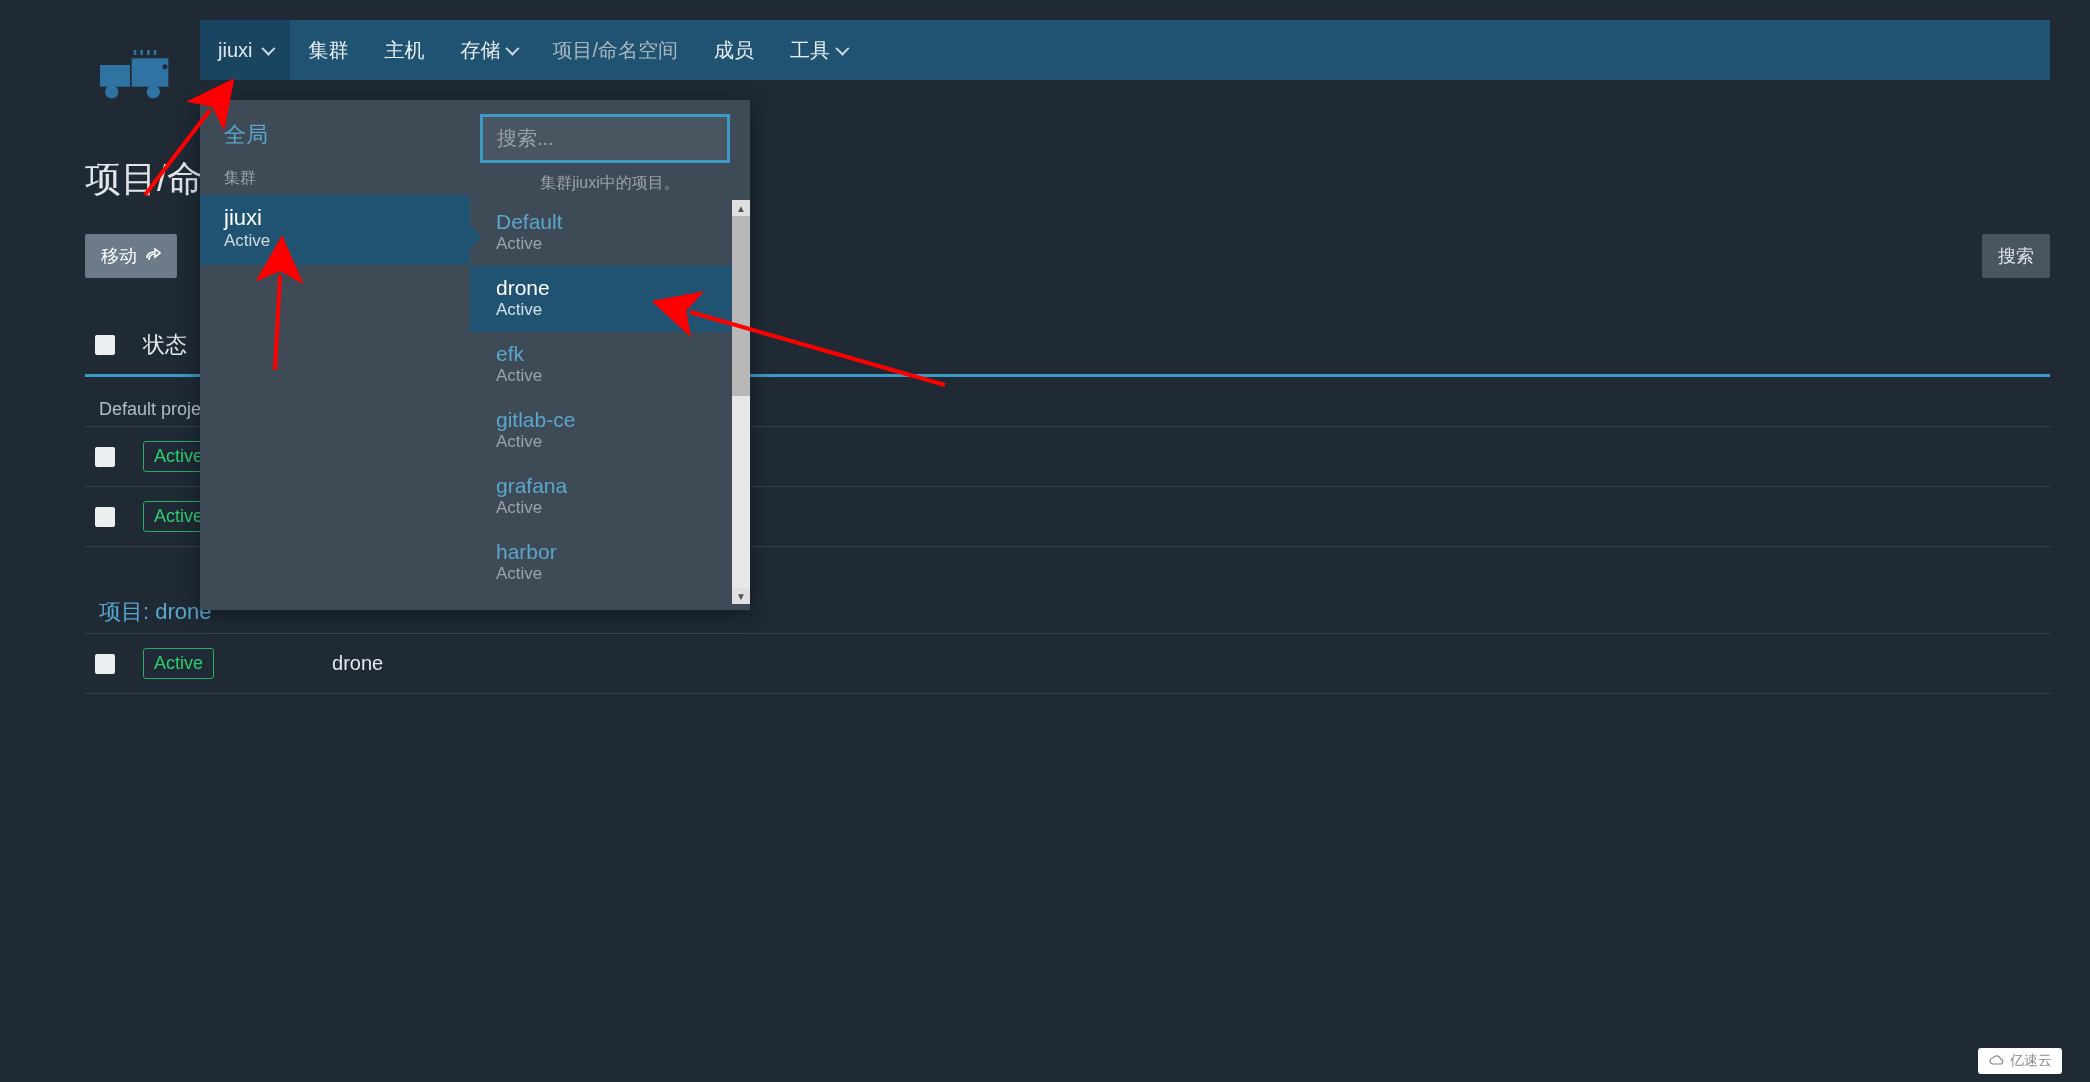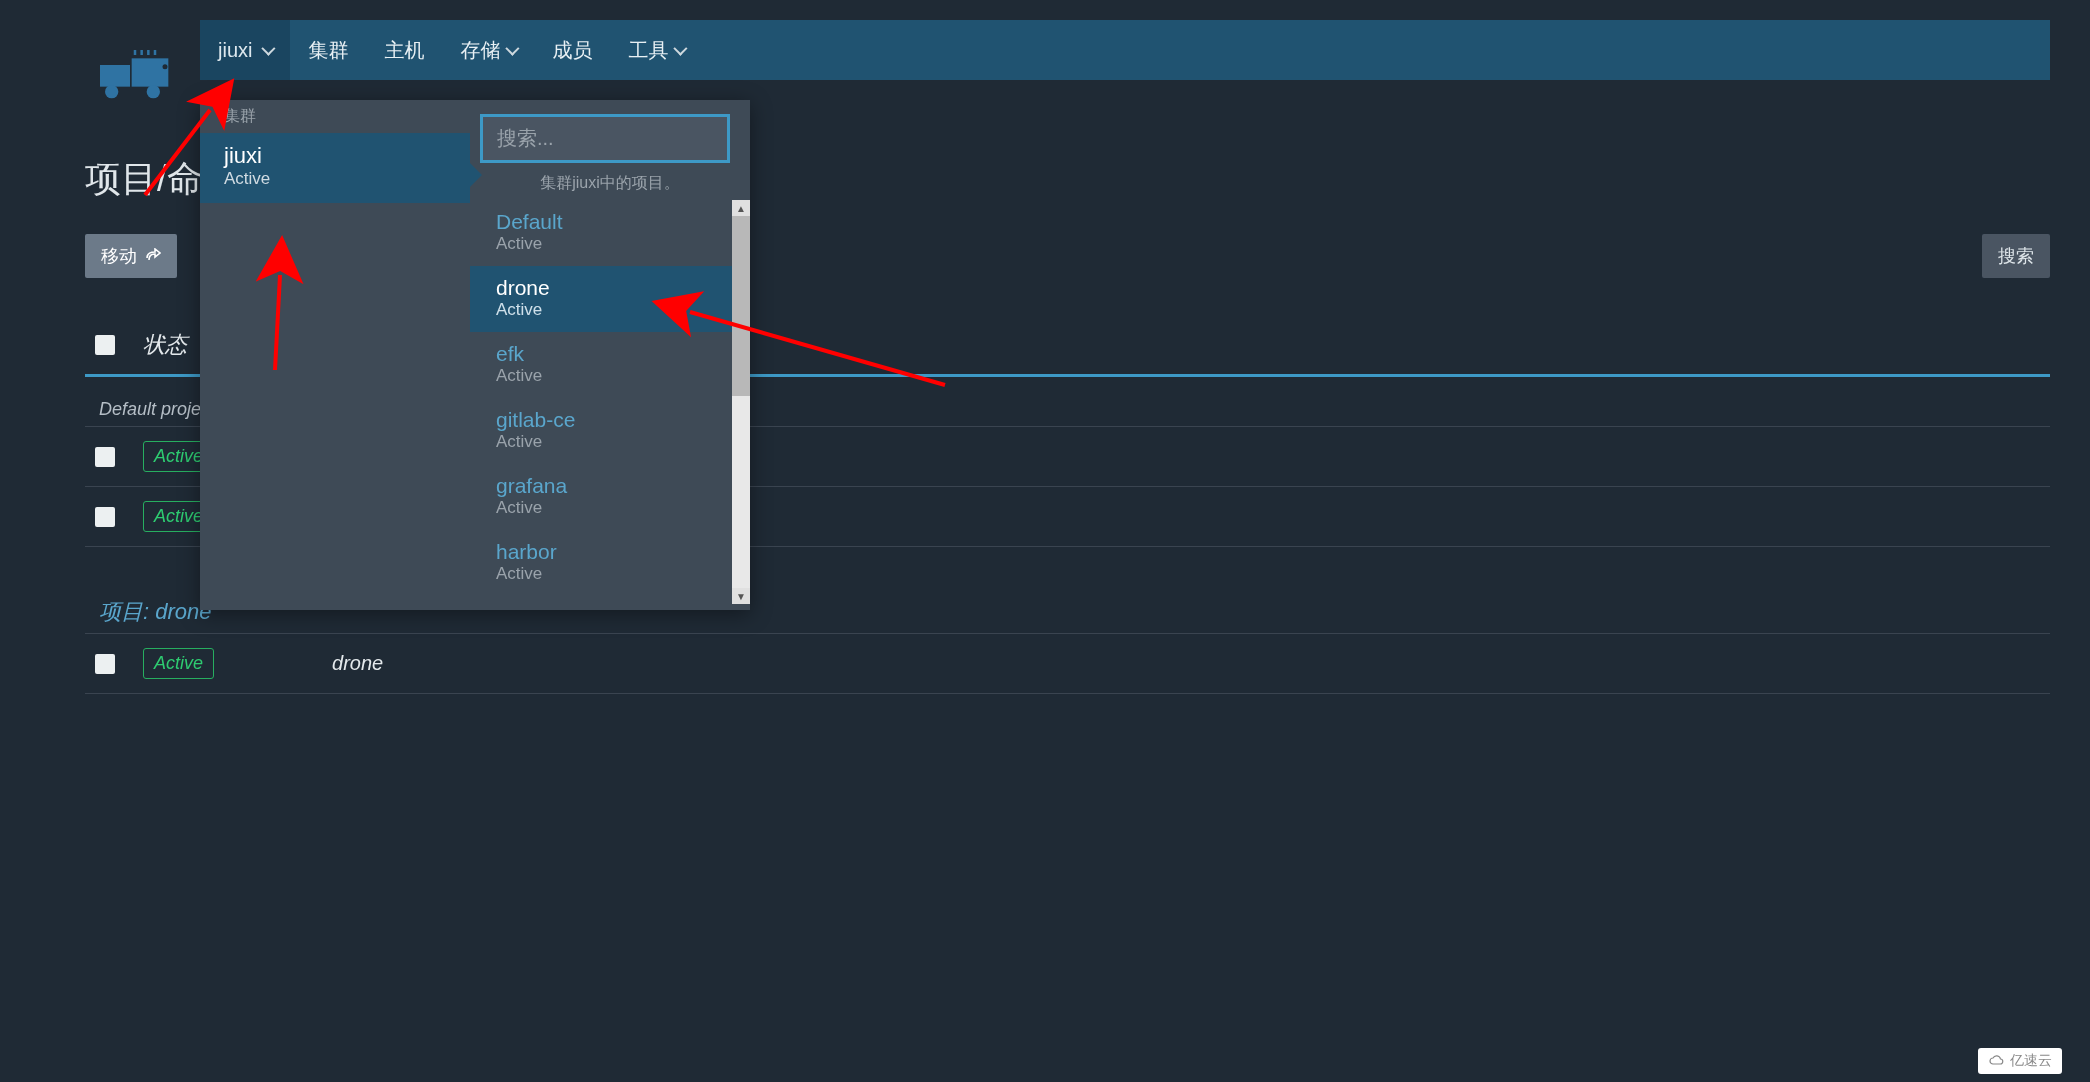--- a/index.html
+++ b/index.html
@@ -89,21 +89,21 @@
     }
     .search-btn {
       background: #4a5562;
       border: none;
       color: #dfe6ea;
       font-size: 18px;
       padding: 10px 16px;
       border-radius: 2px;
       cursor: pointer;
     }
-    .table-area { margin-top: 38px; font-style: italic; }
+    .table-area { margin-top: 38px; }
     .table-header-row {
       display: flex;
       align-items: center;
       padding: 14px 10px;
       gap: 28px;
       border-bottom: 3px solid #3d99c6;
       width: 130px;
     }
     .checkbox {
       width: 20px; height: 20px;
@@ -323,20 +323,23 @@
     <div id="nav-items" style="display: flex; height: 100%;">
         <div class="nav-item">
           <span>集群</span>
         </div>
         <div class="nav-item">
           <span>主机</span>
         </div>
         <div class="nav-item">
           <span>存储</span>
           <span class="chevron-down"></span>
+        </div>
+        <div class="nav-item active">
+          <span>项目/命名空间</span>
         </div>
         <div class="nav-item">
           <span>成员</span>
         </div>
         <div class="nav-item">
           <span>工具</span>
           <span class="chevron-down"></span>
         </div>
       </div>
   </div>
@@ -381,20 +384,21 @@
           <span class="checkbox"></span>
              <span class="status-badge">Active</span>
           <span class="row-name">drone</span>
         </div>
       </div>
   </div>
 </div>
 
 <div class="flyout">
   <div class="flyout-left">
+    <div class="global-link">全局</div>
     <div class="section-label">集群</div>
     <div id="cluster-list">
         <div class="cluster-item">
           <div class="cluster-name">jiuxi</div>
           <div class="cluster-status">Active</div>
         </div>
       </div>
   </div>
   <div class="flyout-right">
     <input class="search-box" placeholder="搜索..." style="">

